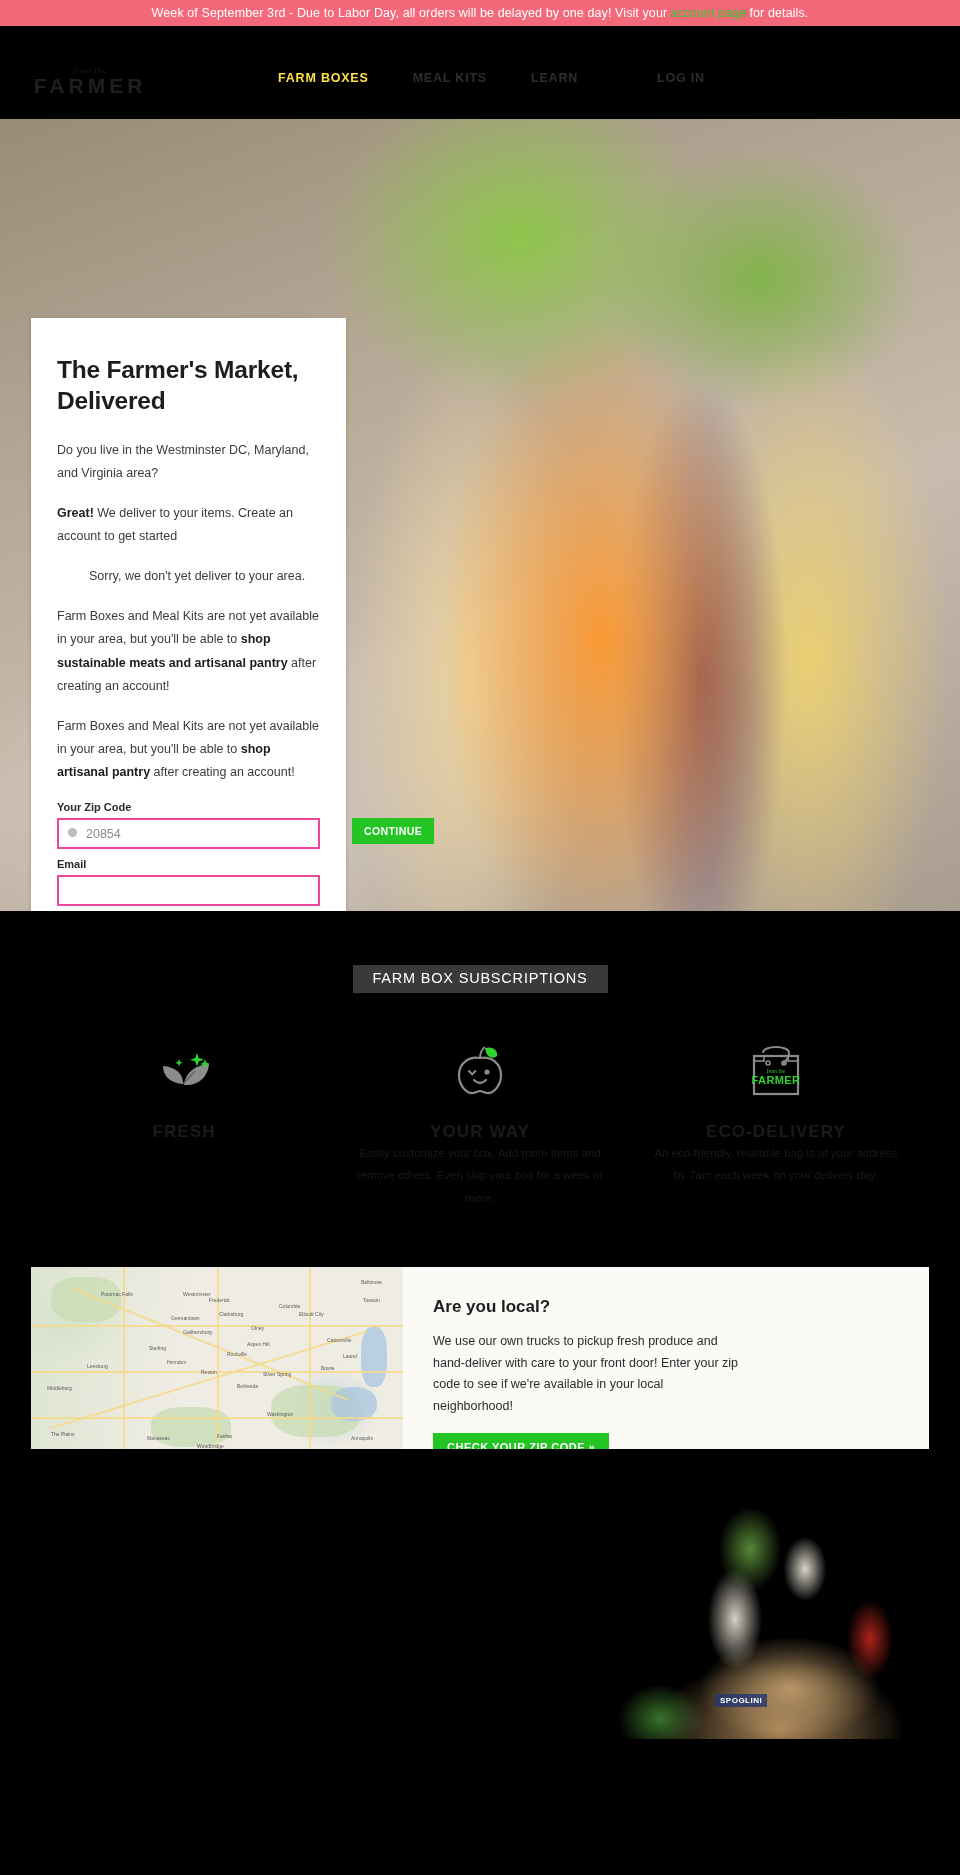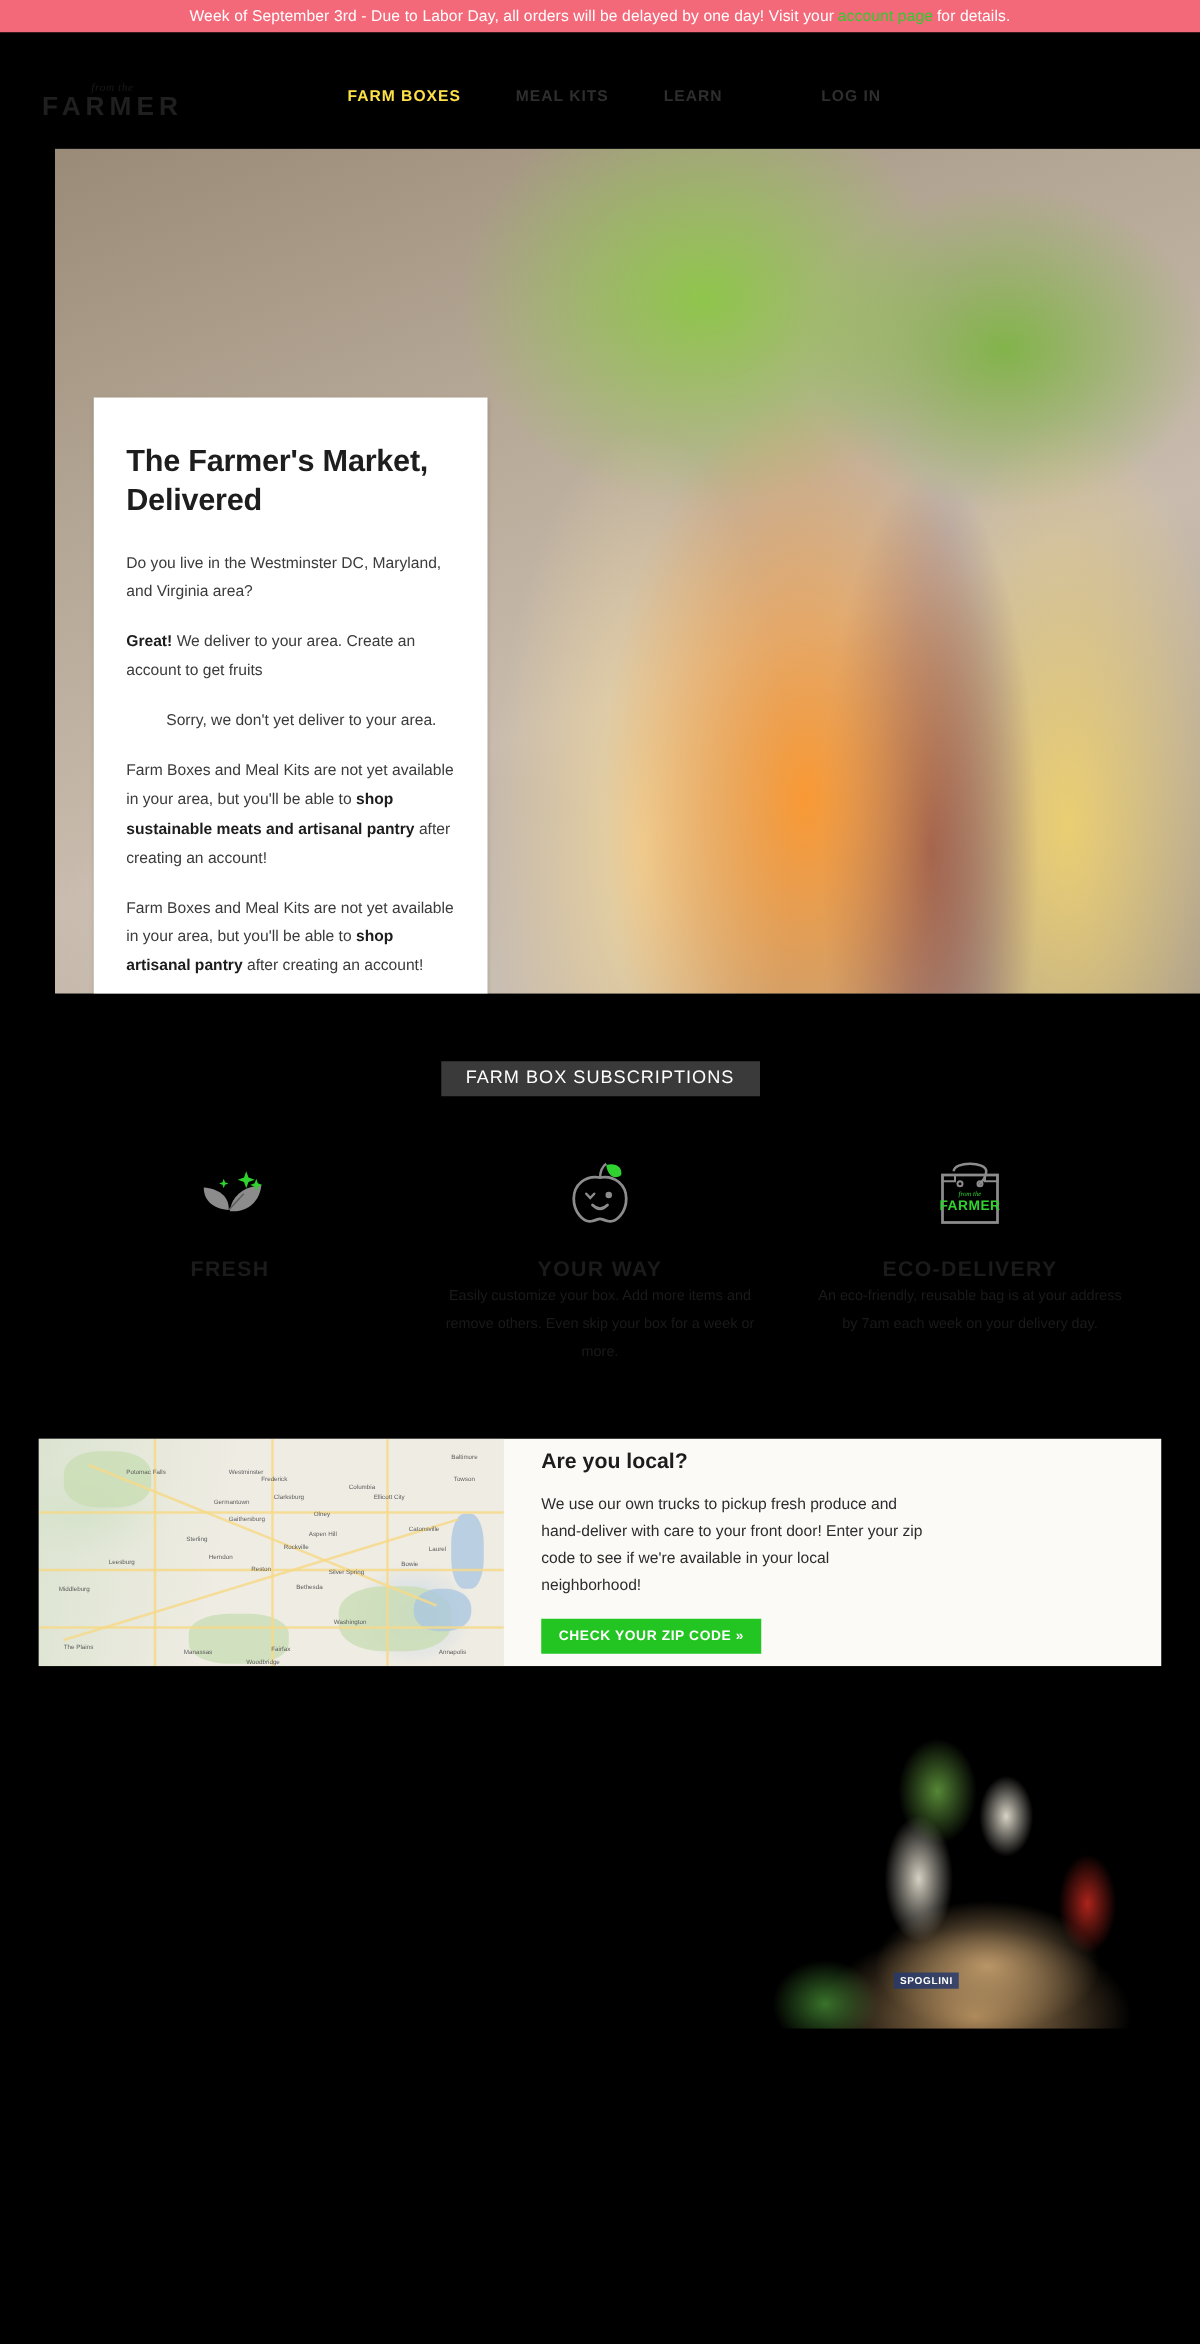--- a/index.html
+++ b/index.html
@@ -76,24 +76,23 @@
     letter-spacing: .8px;
   }
   .nav a.active { color: #fde047; }
   .nav-item { padding-right: 44px; }
   .nav-item:last-child { padding-right: 0; }
   .nav-login { margin-left: 35px; }
 
   
   .hero {
     position: relative;
-    height: 676px;
+    height: 792px;
     overflow: hidden;
-    background: #404040;
-    margin-left: 44px;
+    background: #c2410c;
   }
   .hero-bg {
     position: absolute;
     inset: 0;
     background:
       radial-gradient(ellipse 260px 520px at 600px 520px, rgba(255,150,40,.90), rgba(255,150,40,0) 62%),
       radial-gradient(ellipse 200px 560px at 470px 560px, rgba(240,215,160,.92), rgba(240,215,160,0) 60%),
       radial-gradient(ellipse 150px 520px at 700px 560px, rgba(110,60,85,.85), rgba(110,60,85,0) 58%),
       radial-gradient(ellipse 230px 540px at 810px 540px, rgba(240,210,110,.90), rgba(240,210,110,0) 60%),
       radial-gradient(ellipse 300px 260px at 520px 120px, rgba(140,200,70,.92), rgba(140,200,70,0) 65%),
@@ -274,21 +273,21 @@
     opacity: .75;
   }
   .map-green {
     position: absolute;
     background: #c9ddb4;
     opacity: .8;
     border-radius: 40%;
   }
   .local-body {
     flex: 1;
-    padding: 8px 30px;
+    padding: 30px 30px;
   }
   .local-body h2 {
     font-size: 17px;
     font-weight: 700;
     color: #1c1c1c;
     margin-bottom: 14px;
   }
   .local-body p {
     font-size: 12.5px;
     line-height: 1.72;
@@ -373,21 +372,21 @@
 
 <div class="hero">
   <div class="hero-bg"></div>
 
   <div class="hero-card">
     <h1>The Farmer's Market, Delivered</h1>
 
     <p>Do you live in the Westminster DC, Maryland, and Virginia area?</p>
 
     <p>
-      <strong>Great!</strong><span> We deliver to your area. Create an account to get fruits</span>
+      <strong>Great!</strong><span> We deliver to your items. Create an account to get started</span>
     </p>
 
     <p class="indent">Sorry, we don't yet deliver to your area.</p>
 
     <p>
       <span>Farm Boxes and Meal Kits are not yet available in your area, but you'll be able to </span><strong>shop sustainable meats and artisanal pantry</strong><span> after creating an account!</span>
     </p>
 
     <p>
       <span>Farm Boxes and Meal Kits are not yet available in your area, but you'll be able to </span><strong>shop artisanal pantry</strong><span> after creating an account!</span>

